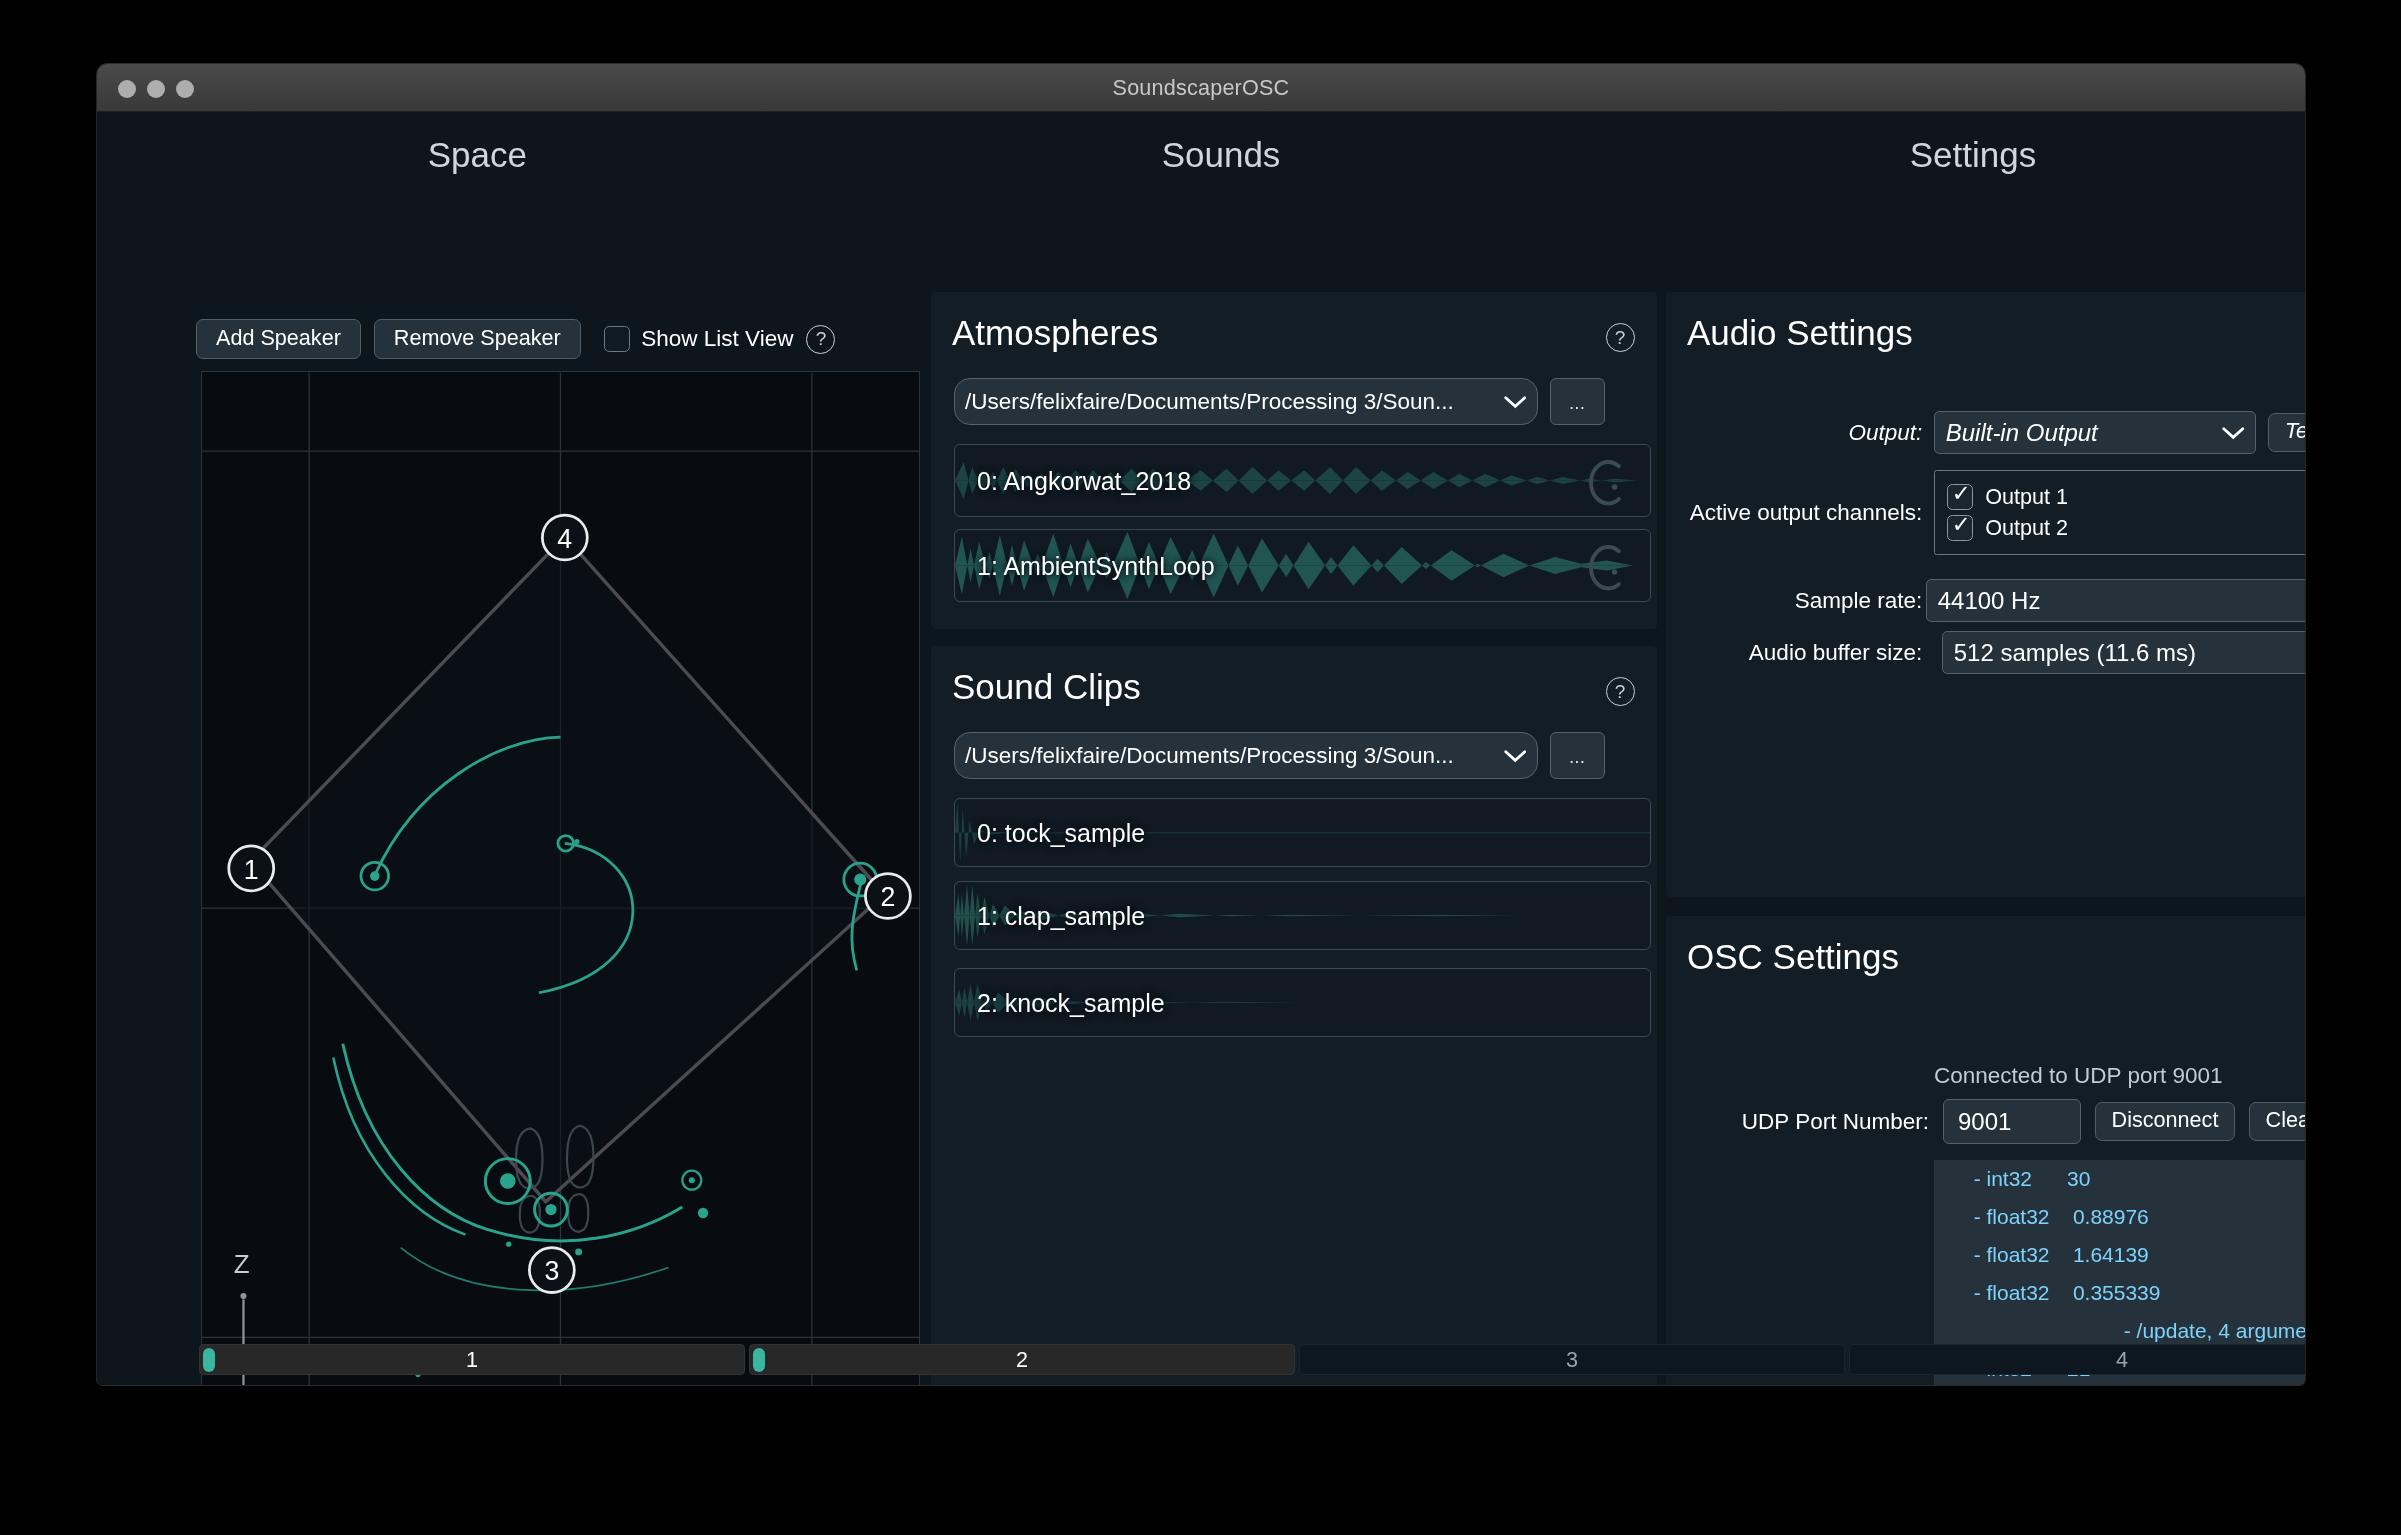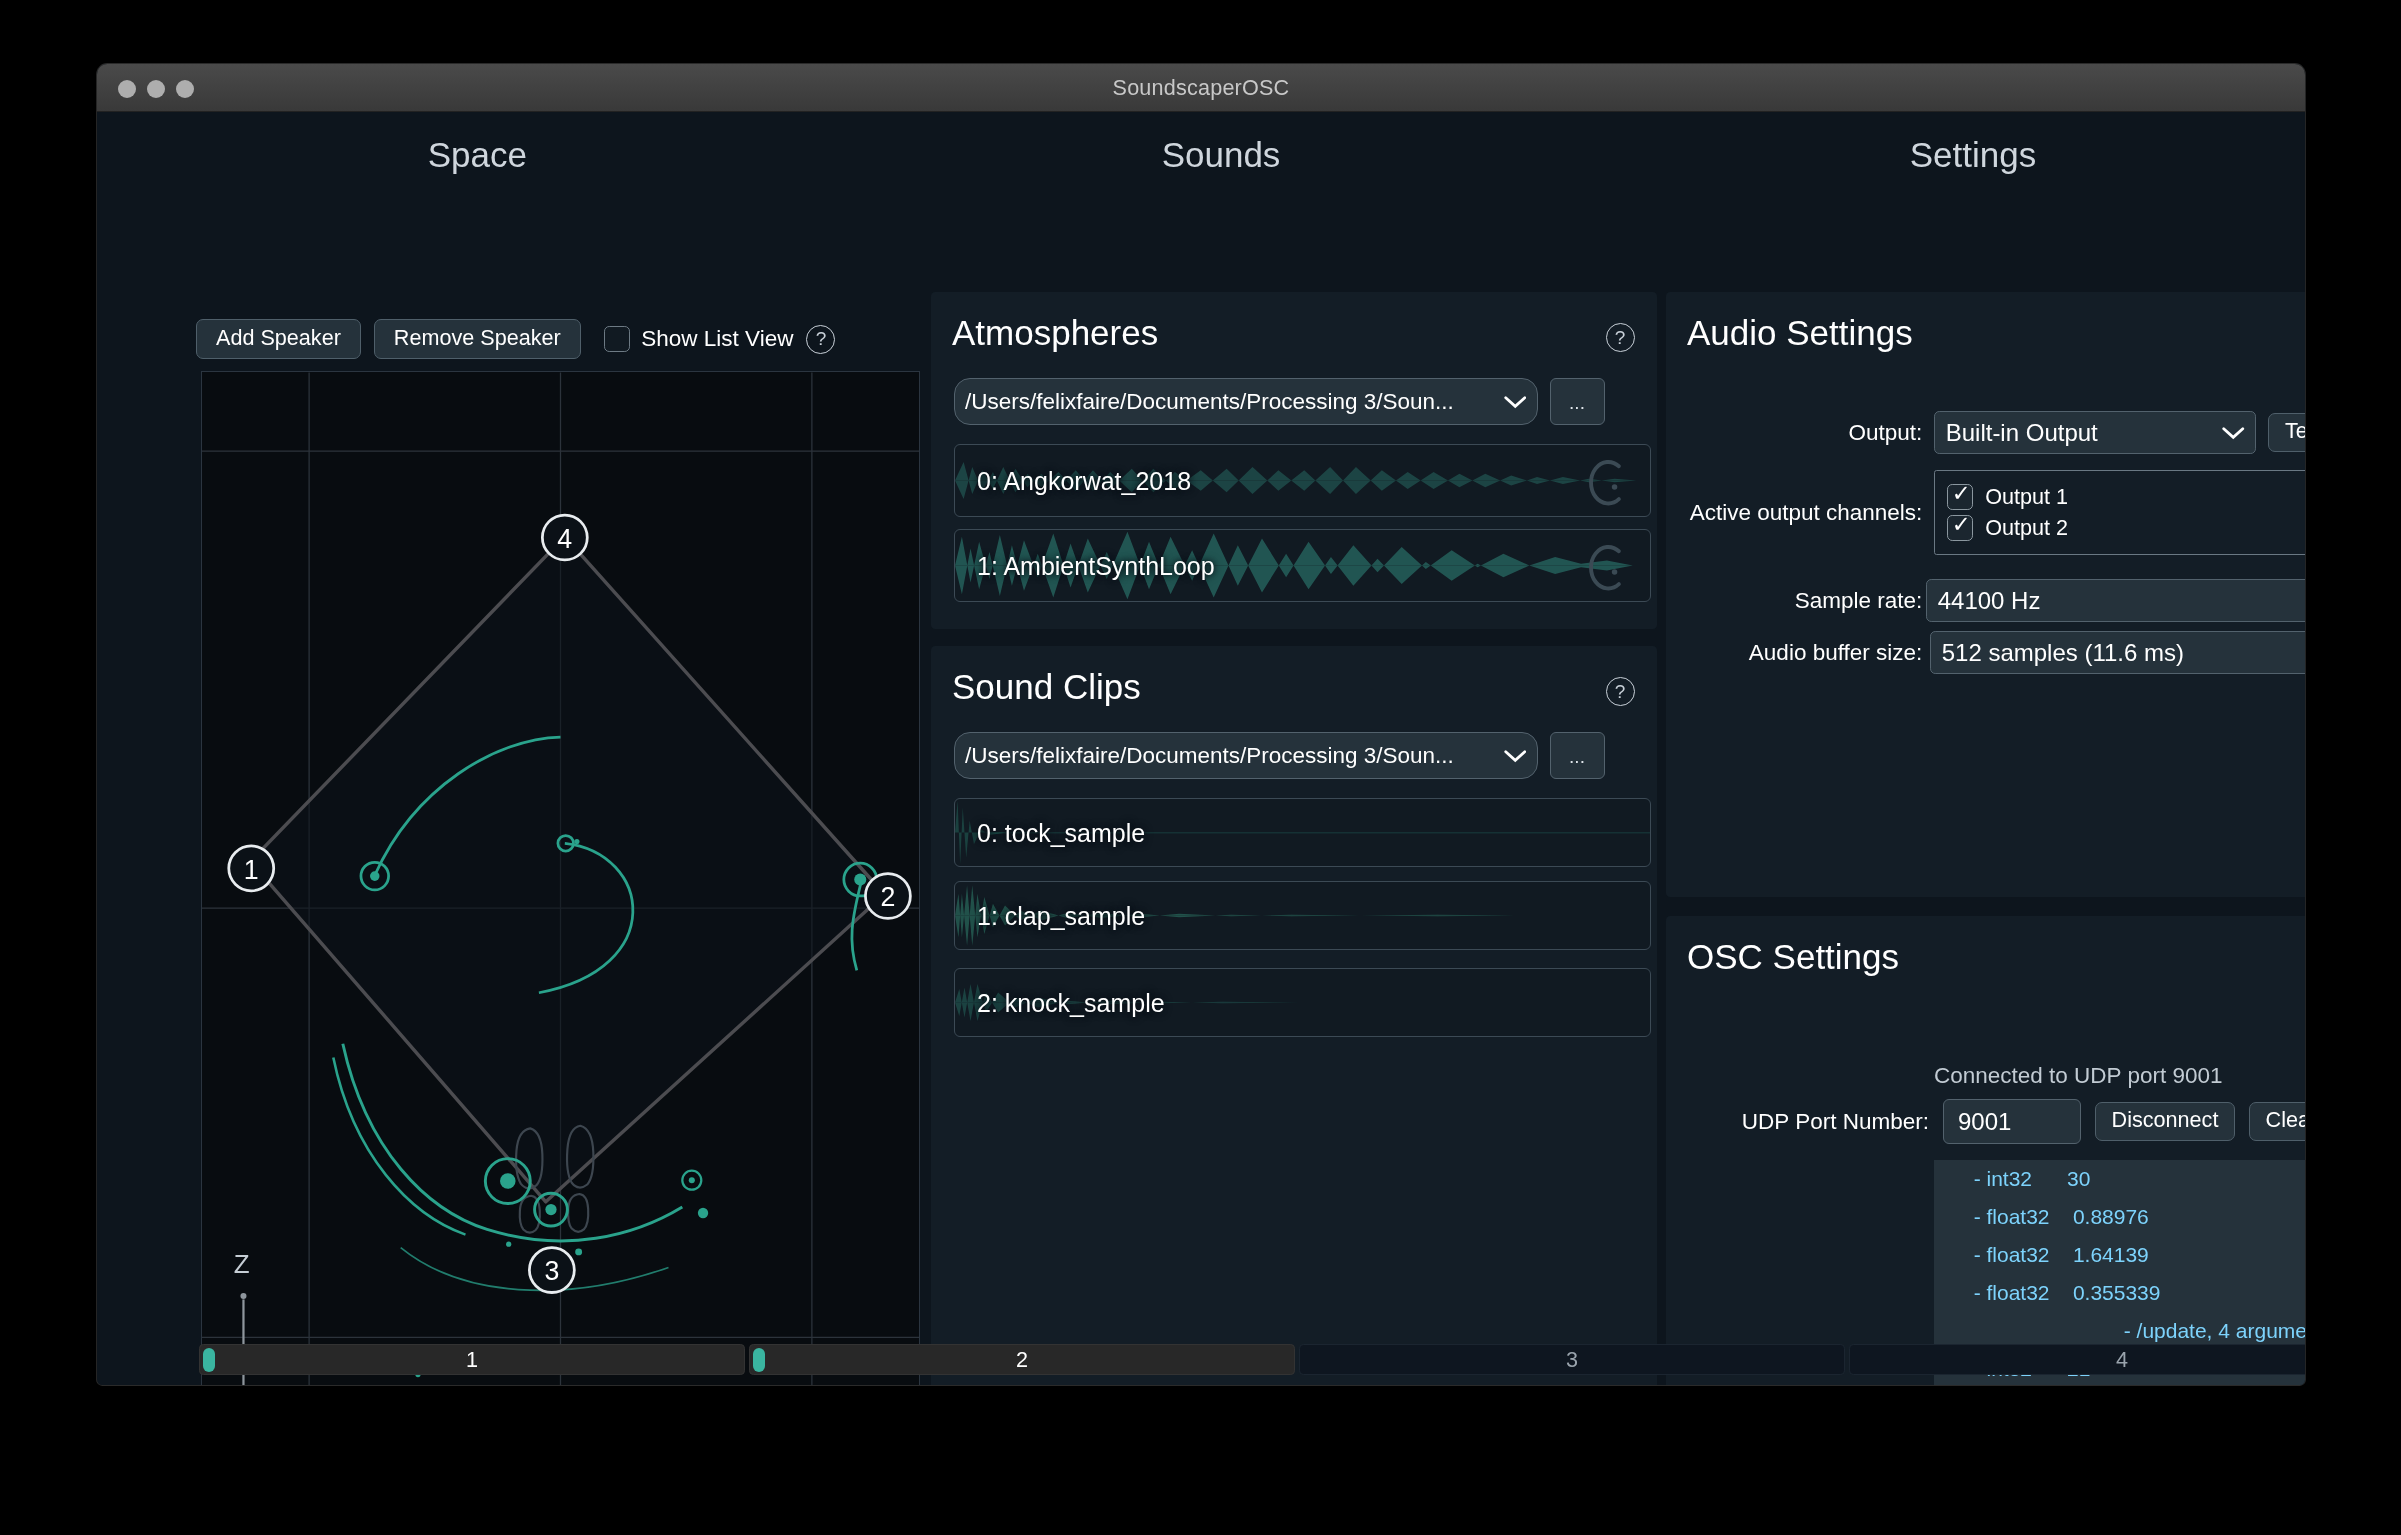--- a/index.html
+++ b/index.html
@@ -412,21 +412,21 @@
           <path d="M0,40 L5,24 L11,58 L18,18 L26,62 L36,28 L50,52 L70,34 L96,46 L130,38 L180,42 L240,39 L310,41 L400,40 L500,40 L620,40 L720,40 L806,40 Z" fill="#1d4a46" fill-opacity="0.85"></path>
           <path d="M0,40 L5,56 L11,22 L18,62 L26,18 L36,52 L50,28 L70,46 L96,34 L130,42 L180,38 L240,41 L310,39 L400,40 L500,40 L620,40 L720,40 L806,40 Z" fill="#1d4a46" fill-opacity="0.85"></path>
         </svg>
         <div class="clip-label">2: knock_sample</div>
       </div>
     </div>
 
     <div class="panel" id="panel-audio">
       <div class="section-title">Audio Settings</div>
 
-      <div class="frow" style="left:17.3px; top:119px; gap:12px;">
+      <div class="frow" style="left:17.3px; top:119px; gap:12px;font-style:italic;">
         <div class="frow-label" style="width:239px;">Output:</div>
         <div class="sel" style="width:322px;">
           <div class="sel-text">Built-in Output</div>
           <svg class="chev" viewBox="0 0 26 16">
             <polyline points="2,3 13,13 24,3" fill="none" stroke="#ffffff" stroke-width="3.2" stroke-linecap="round"></polyline>
           </svg>
         </div>
         <div class="btn" style="padding:6px 15.6px 8.6px; font-size:21.6px;">Test</div>
       </div>
 
@@ -445,21 +445,21 @@
       </div>
 
       <div class="frow" style="left:17.3px; top:287px; gap:4px;">
         <div class="frow-label" style="width:239px;">Sample rate:</div>
         <div class="sel" style="width:418px;">
           <div class="sel-text">44100 Hz</div>
 
         </div>
       </div>
 
-      <div class="frow" style="left:17.3px; top:339px; gap:8px;">
+      <div class="frow" style="left:17.3px; top:339px; gap:20px;">
         <div class="frow-label" style="width:239px;">Audio buffer size:</div>
         <div class="sel" style="width:418px;">
           <div class="sel-text">512 samples (11.6 ms)</div>
 
         </div>
       </div>
     </div>
 
     <div class="panel" id="panel-osc">
       <div class="section-title">OSC Settings</div>

